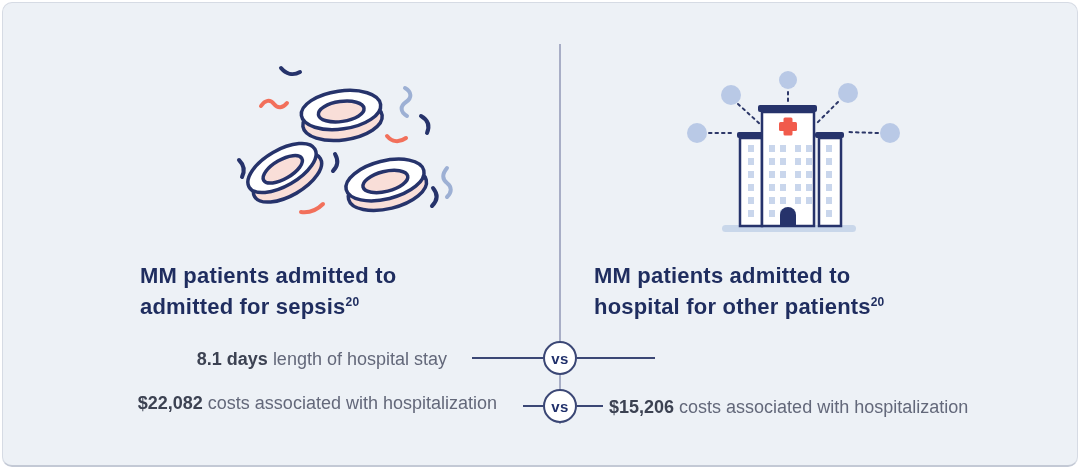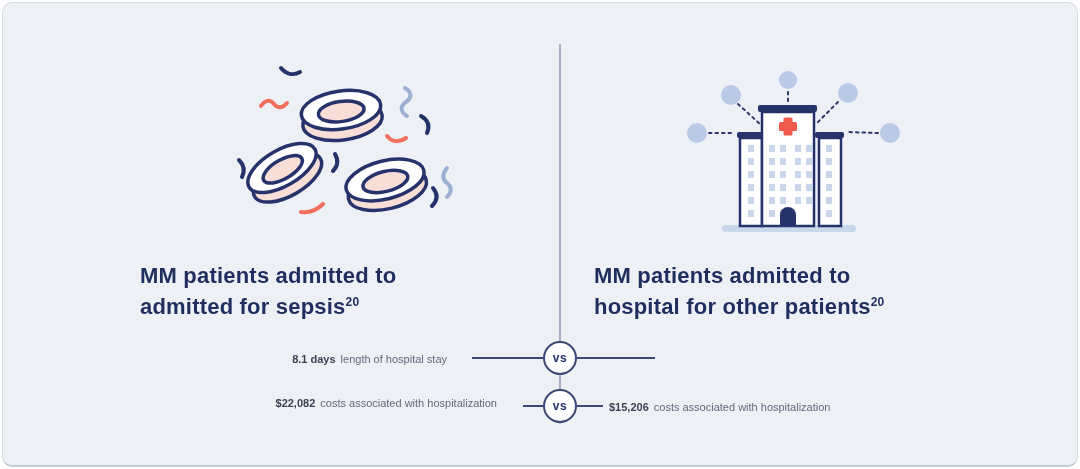--- a/index.html
+++ b/index.html
@@ -17,24 +17,24 @@
     position:absolute;width:392px;text-align:left;
     color:#1f2d5f;font-size:22px;font-weight:700;line-height:26px;letter-spacing:.2px;
   }
   .panel-title sup{font-size:12px;font-weight:700;}
   .divider{position:absolute;left:559px;top:44px;width:2px;height:380px;background:#a8aec6;}
   .hline{position:absolute;height:2px;background:#3b4775;}
   .vs-badge{
     position:absolute;width:34px;height:34px;border-radius:50%;
     background:#ffffff;border:2px solid #3b4775;box-sizing:border-box;
     display:flex;align-items:center;justify-content:center;
-    color:#20306b;font-size:12px;font-weight:700;letter-spacing:.5px;z-index:3;
+    color:#20306b;font-size:15px;font-weight:700;letter-spacing:.5px;z-index:3;
   }
   .stat{
-    position:absolute;font-size:11px;color:#63687a;white-space:nowrap;line-height:22px;
+    position:absolute;font-size:18px;color:#63687a;white-space:nowrap;line-height:22px;
   }
   .stat .val{font-weight:700;color:#3c4252;margin-right:5px;}
   .right-anchored{text-align:right;}
 </style>
 </head>
 <body>
 
 <div class="canvas">
   <div class="card"></div>
 

